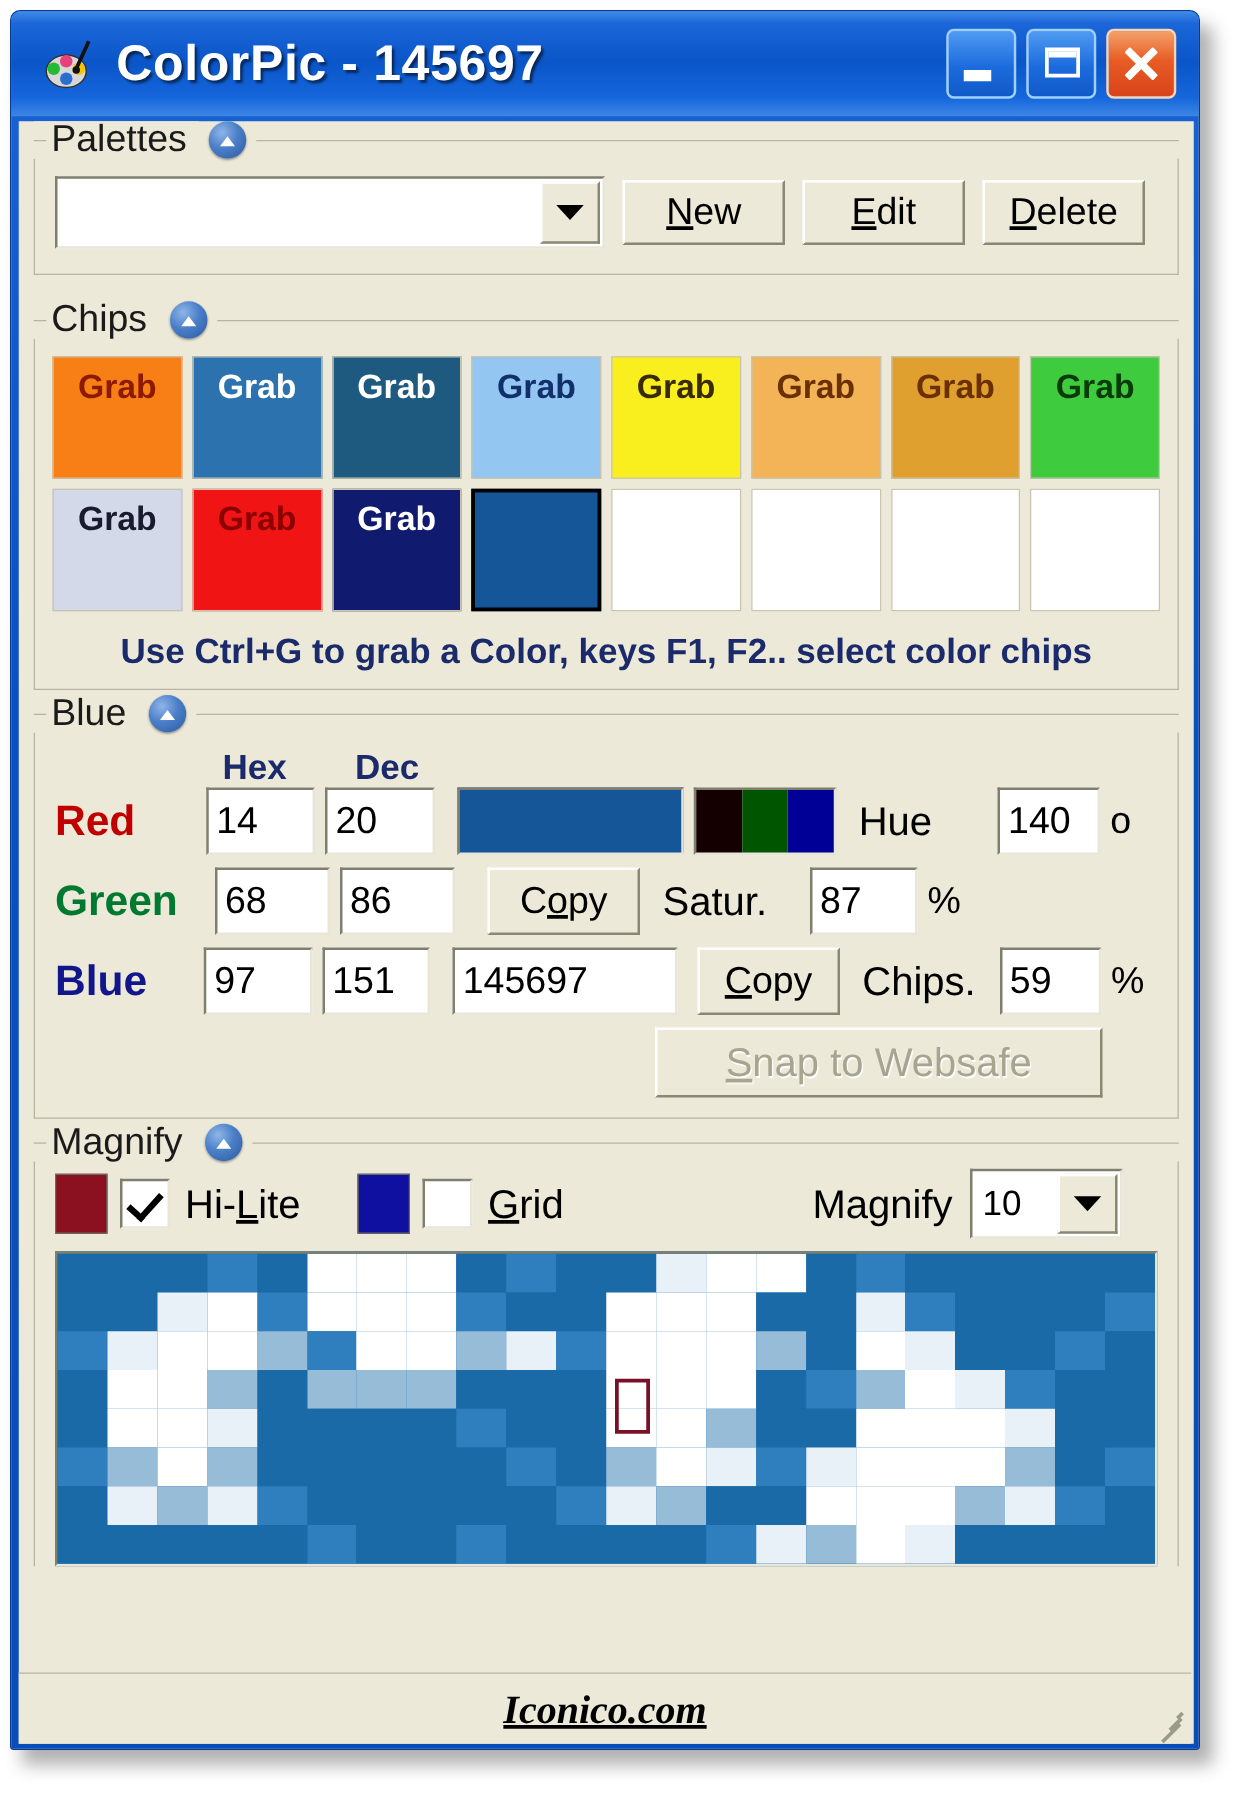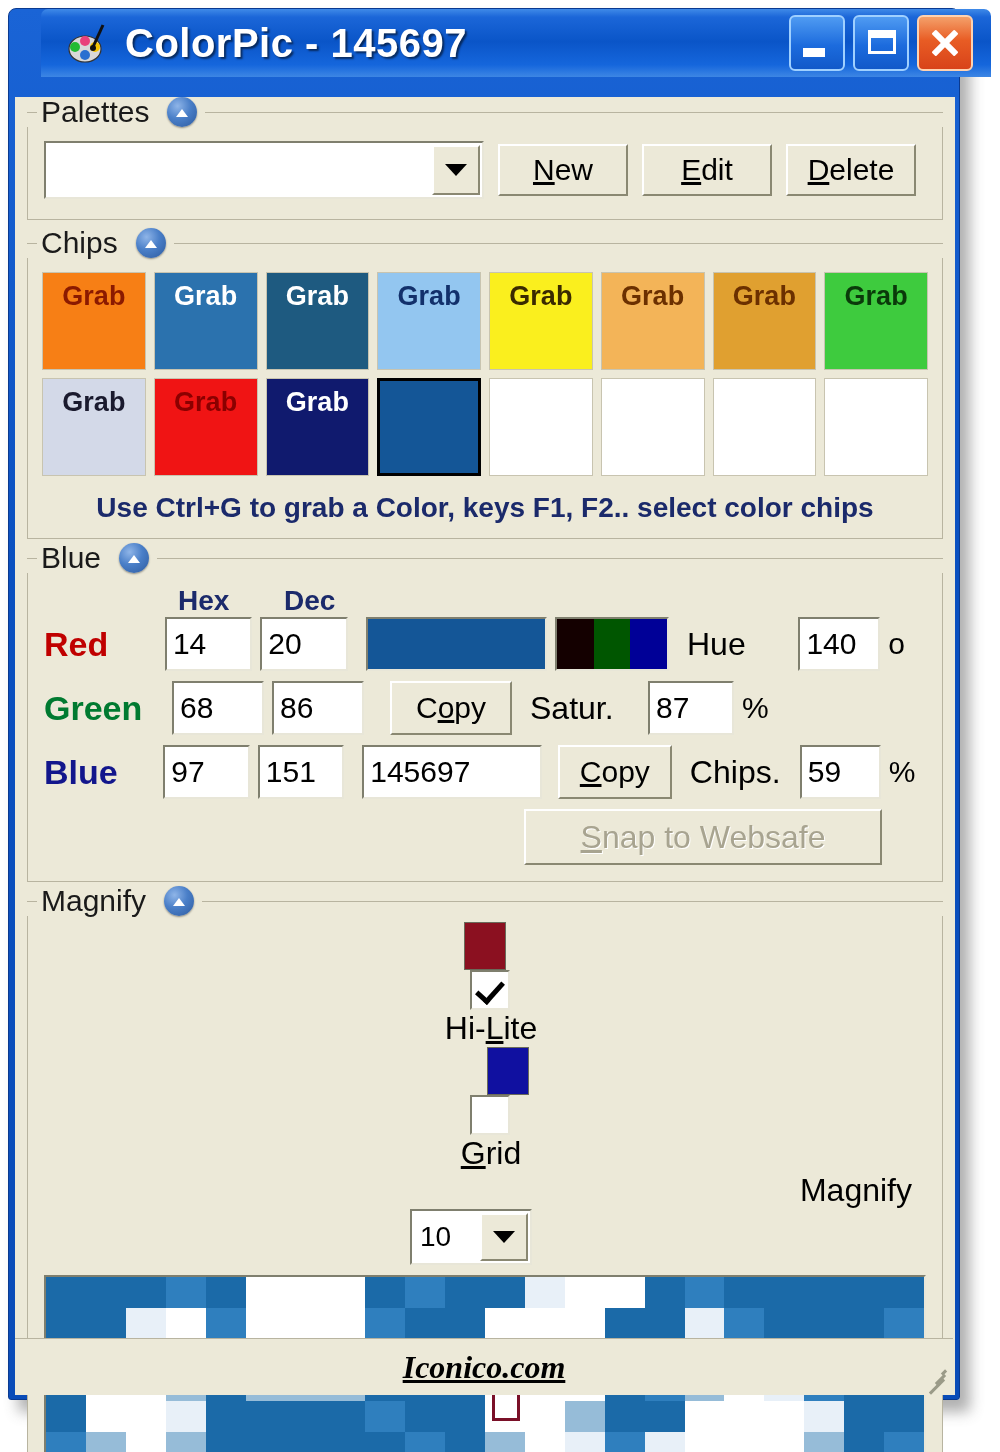--- a/index.html
+++ b/index.html
@@ -10,24 +10,24 @@
   .window{
     position:absolute;left:8px;top:8px;width:952px;height:1392px;
     background:linear-gradient(to bottom,#1a64d6 0%,#0a50c0 40%,#0a4cb8 100%);
     border:1px solid #0a3a90;
     border-radius:8px 8px 3px 3px;
     box-shadow:10px 12px 14px rgba(80,80,80,.45);
     box-sizing:border-box;
   }
   
   .titlebar{
-    position:absolute;left:0;top:0;width:100%;height:68px;
+    position:absolute;left:0;top:0;width:100%;height:84px;
     background:linear-gradient(to bottom,#3f8ae8 0%,#1b66d8 12%,#0a55c8 48%,#1566dc 82%,#3d86e4 100%);
     border-radius:7px 7px 0 0;
-    display:flex;align-items:center;margin-left:32px;
+    display:flex;align-items:center;
   }
   .title-icon{width:48px;height:48px;margin-left:22px;position:relative;flex:none;}
   .title-text{
     color:#ffffff;font-size:40px;font-weight:bold;margin-left:14px;
     text-shadow:2px 2px 2px rgba(0,0,0,.55);
     font-family:"Liberation Sans",sans-serif;letter-spacing:.5px;white-space:nowrap;
   }
   .tb-buttons{margin-left:auto;margin-right:18px;display:flex;gap:8px;}
   .tb-btn{
     width:56px;height:56px;border:2px solid #9fd0ff;border-radius:6px;
@@ -155,21 +155,21 @@
   .rgbstrip div{flex:1;}
   .bigfld{width:192px;height:54px;margin-right:8px;}
   .copy-btn{width:122px;height:54px;margin-left:8px;}
   .hsl-lbl{font-size:32px;color:#000;width:118px;text-align:left;padding-left:18px;font-family:"Liberation Sans",sans-serif;}
   .hsl-fld{width:86px;height:54px;}
   .hsl-unit{font-size:30px;color:#000;padding-left:8px;width:40px;}
   .snap-row{display:flex;justify-content:flex-end;padding-right:44px;margin-top:6px;}
   .snap-btn{width:358px;height:56px;font-size:32px;}
 
   
-  .mag-ctrl{display:flex;align-items:center;padding:6px 16px 10px 16px;gap:0;flex-direction:column;}
+  .mag-ctrl{display:flex;align-items:center;padding:6px 16px 10px 16px;gap:0;}
   .sw{width:42px;height:48px;border:1px solid #6a6a5a;box-sizing:border-box;}
   .cb{
     width:40px;height:40px;background:#fff;box-sizing:border-box;
     border:2px solid;border-color:#7f7f6e #e8e6d8 #e8e6d8 #7f7f6e;
     margin-left:10px;position:relative;
   }
   .cb.checked:after{
     content:"";position:absolute;left:10px;top:4px;width:11px;height:22px;
     border:solid #000;border-width:0 5px 5px 0;transform:rotate(42deg);
   }
@@ -259,21 +259,21 @@
                   <i class="arrow-dn"></i>
                 </span>
             </div>
             <div class="xp-btn pal-btn"><span class="u">N</span>ew</div>
             <div class="xp-btn pal-btn"><span class="u">E</span>dit</div>
             <div class="xp-btn pal-btn"><span class="u">D</span>elete</div>
           </div>
         </div>
       </div>
 
-      <div class="group" style="margin-top:8px;">
+      <div class="group" style="margin-top:21px;">
         <div class="group-head">
           <span class="group-title">Chips</span>
           <span class="collapse-btn"></span>
           <span class="group-line"></span>
         </div>
         <div class="group-body">
           <div class="chips-wrap">
             <div class="chip-row" id="chip-row-1">
                 <div class="chip" style="background: rgb(247, 127, 21);">
                   <span class="chip-label" style="color: rgb(139, 26, 0);">Grab</span>

